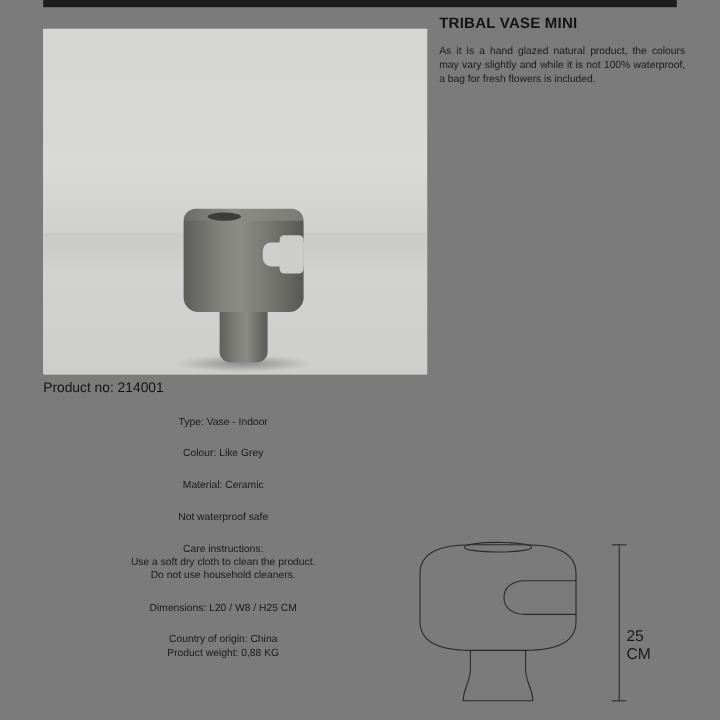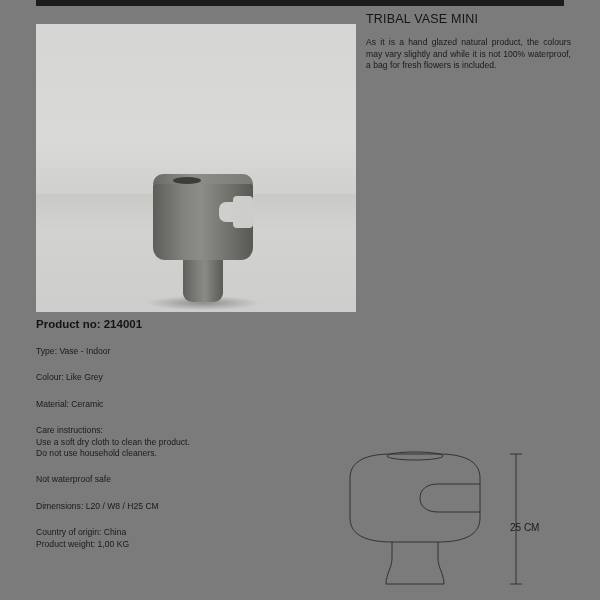--- a/index.html
+++ b/index.html
@@ -118,21 +118,21 @@
 
   
   .right-col {
     position: absolute;
     left: 366px;
     top: 12px;
     width: 205px;
   }
   .prod-title {
     font-size: 12.5px;
-    font-weight: normal;
+    font-weight: bold;
     letter-spacing: 0.2px;
     margin: 0 0 11px 0;
     color: #141414;
   }
   .para {
     font-size: 8.6px;
     line-height: 11.6px;
     text-align: justify;
     margin: 0 0 10px 0;
     color: #1a1a1a;
@@ -140,45 +140,46 @@
 
   
   .specs {
     position: absolute;
     left: 36px;
     top: 318px;
     width: 300px;
   }
   .prod-no {
     font-size: 11.5px;
-    font-weight: bold;
+    font-weight: normal;
     margin: 0 0 16px 0;
     color: #141414;
   }
   .spec-line {
     font-size: 8.6px;
     line-height: 11.4px;
     margin: 0 0 15px 0;
     color: #1a1a1a;
     white-space: pre-line;
+    text-align: center;
   }
 
   
   .drawing {
     position: absolute;
     left: 330px;
     top: 440px;
     width: 230px;
     height: 160px;
   }
   .dim-label {
     position: absolute;
-    left: 180px;
+    left: 192px;
     top: 82px;
-    font-size: 10px;
+    font-size: 13px;
     color: #1a1a1a;
   }
 </style>
 </head>
 <body>
 
 <div class="page">
 
   <div class="top-bar"></div>
 
@@ -197,27 +198,27 @@
   <div class="right-col">
     <h1 class="prod-title">TRIBAL VASE MINI</h1>
     <p class="para">As it is a hand glazed natural product, the colours may vary slightly and while it is not 100% waterproof, a bag for fresh flowers is included.</p>
   </div>
 
   <div class="specs">
     <div class="prod-no">Product no: 214001</div>
     <div class="spec-line">Type: Vase - Indoor</div>
     <div class="spec-line">Colour:  Like Grey</div>
     <div class="spec-line">Material: Ceramic</div>
+    <div class="spec-line">Not waterproof safe</div>
     <div class="spec-line">Care instructions:
 Use a soft dry cloth to clean the product.
 Do not use household cleaners.</div>
-    <div class="spec-line">Not waterproof safe</div>
     <div class="spec-line">Dimensions: L20 / W8 / H25 CM</div>
     <div class="spec-line">Country of origin: China
-Product weight: 1,00 KG</div>
+Product weight: 0,88 KG</div>
   </div>
 
   <div class="drawing">
     <svg width="230" height="160" viewBox="0 0 230 160">
       <g fill="none" stroke="#2a2a2a" stroke-width="0.9">
         <path d="M20 38 C20 20, 38 14, 62 14 L108 14 C132 14, 150 20, 150 38 L150 78 C150 96, 132 102, 108 102 L62 102 C38 102, 20 96, 20 78 Z"></path>
         <ellipse cx="85" cy="16" rx="28" ry="4"></ellipse>
         <path d="M150 44 L108 44 C96 44, 90 50, 90 58 C90 66, 96 72, 108 72 L150 72"></path>
         <path d="M62 102 L62 118 C62 128, 56 134, 56 144 L114 144 C114 134, 108 128, 108 118 L108 102"></path>
         <line x1="186" y1="14" x2="186" y2="144"></line>

